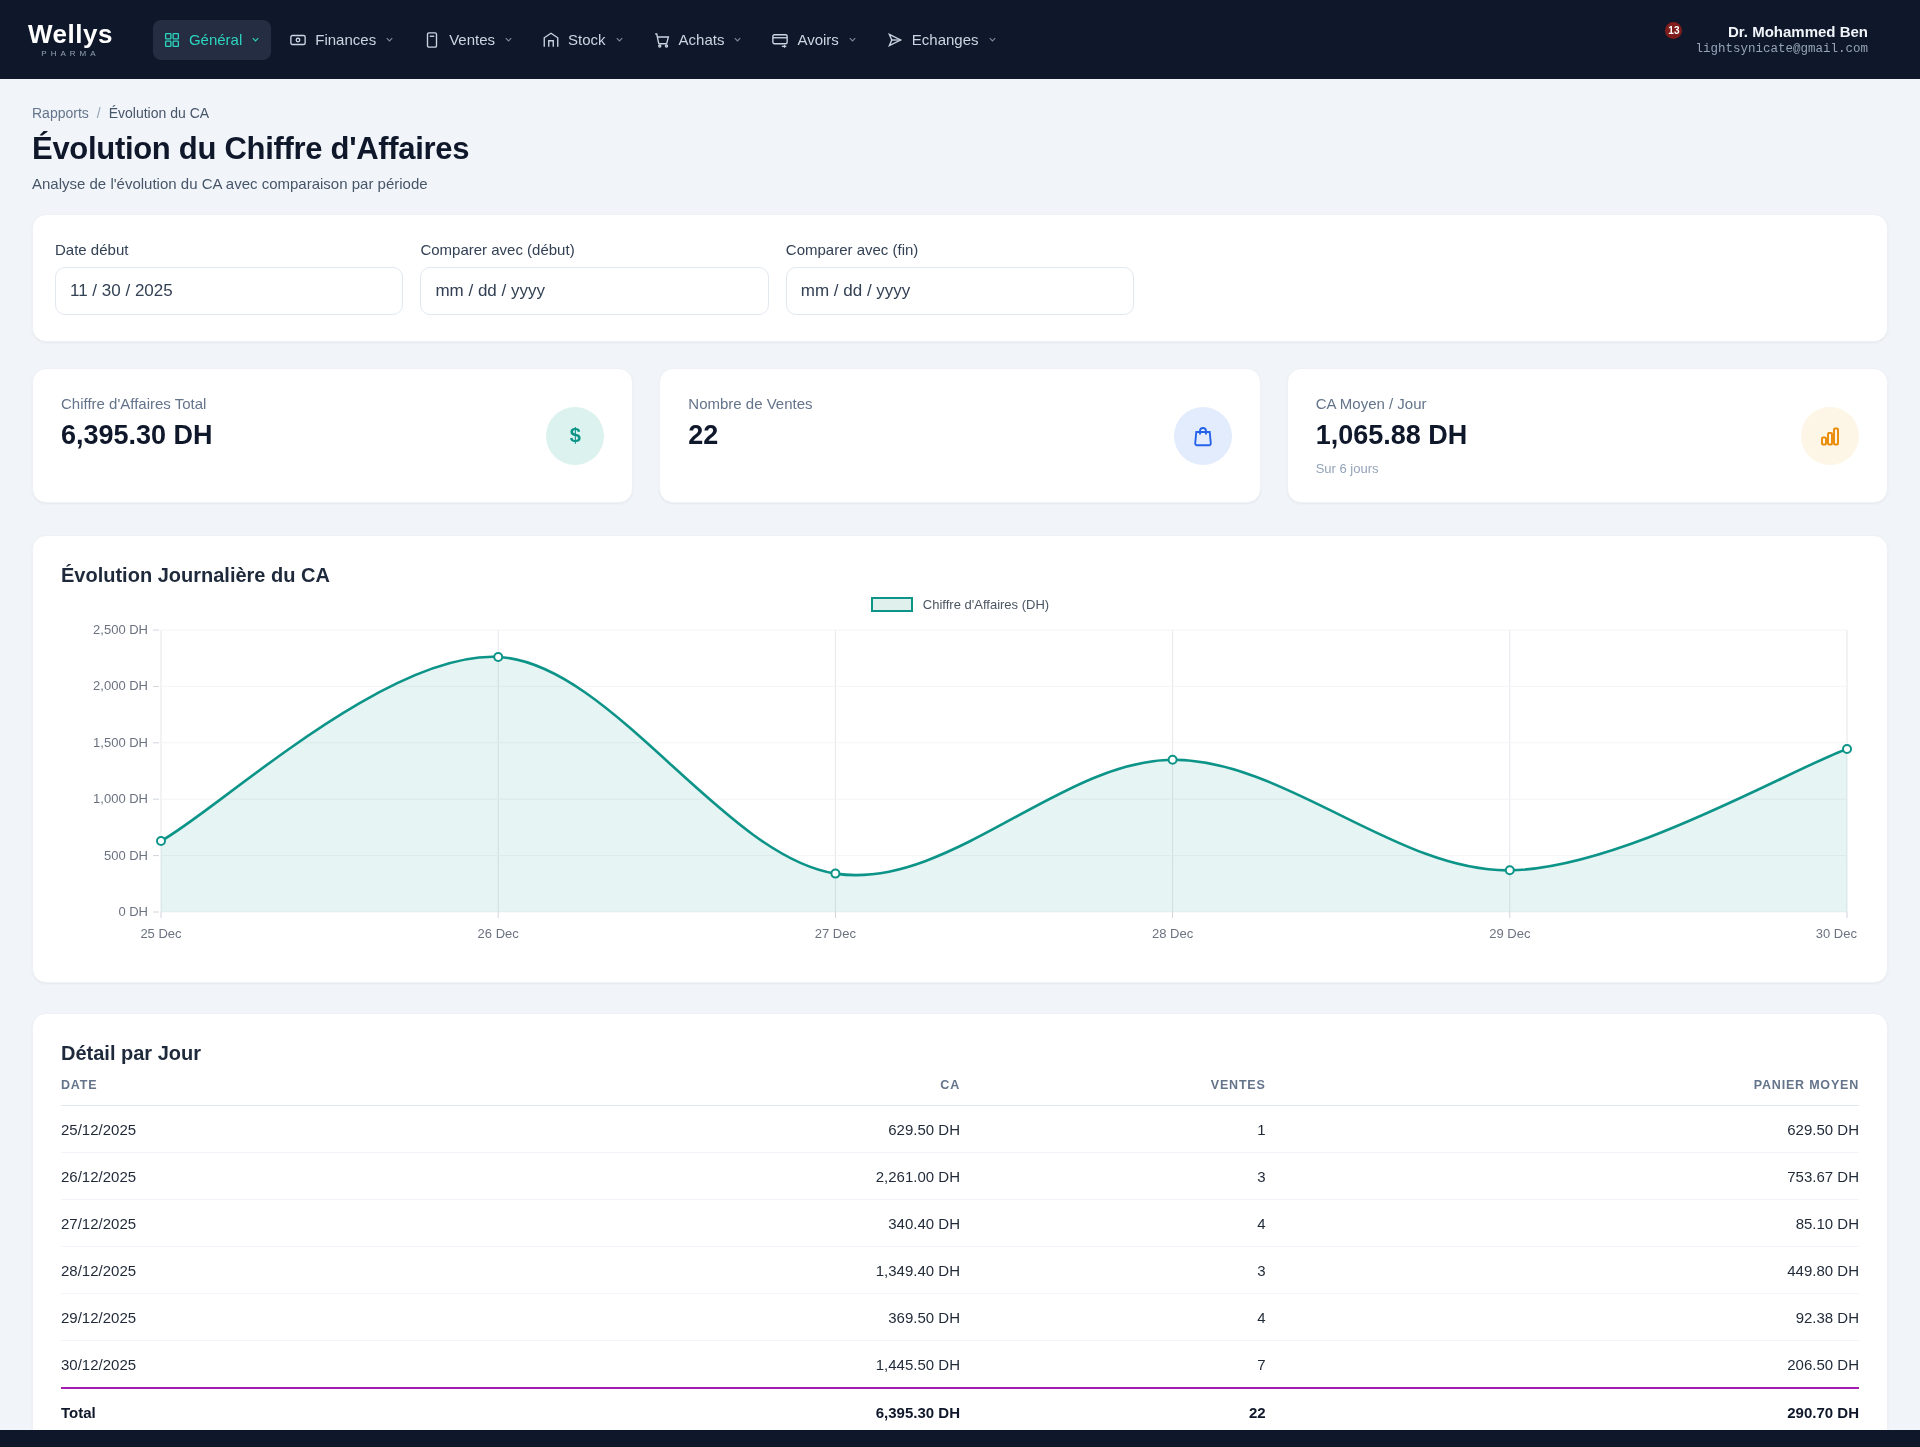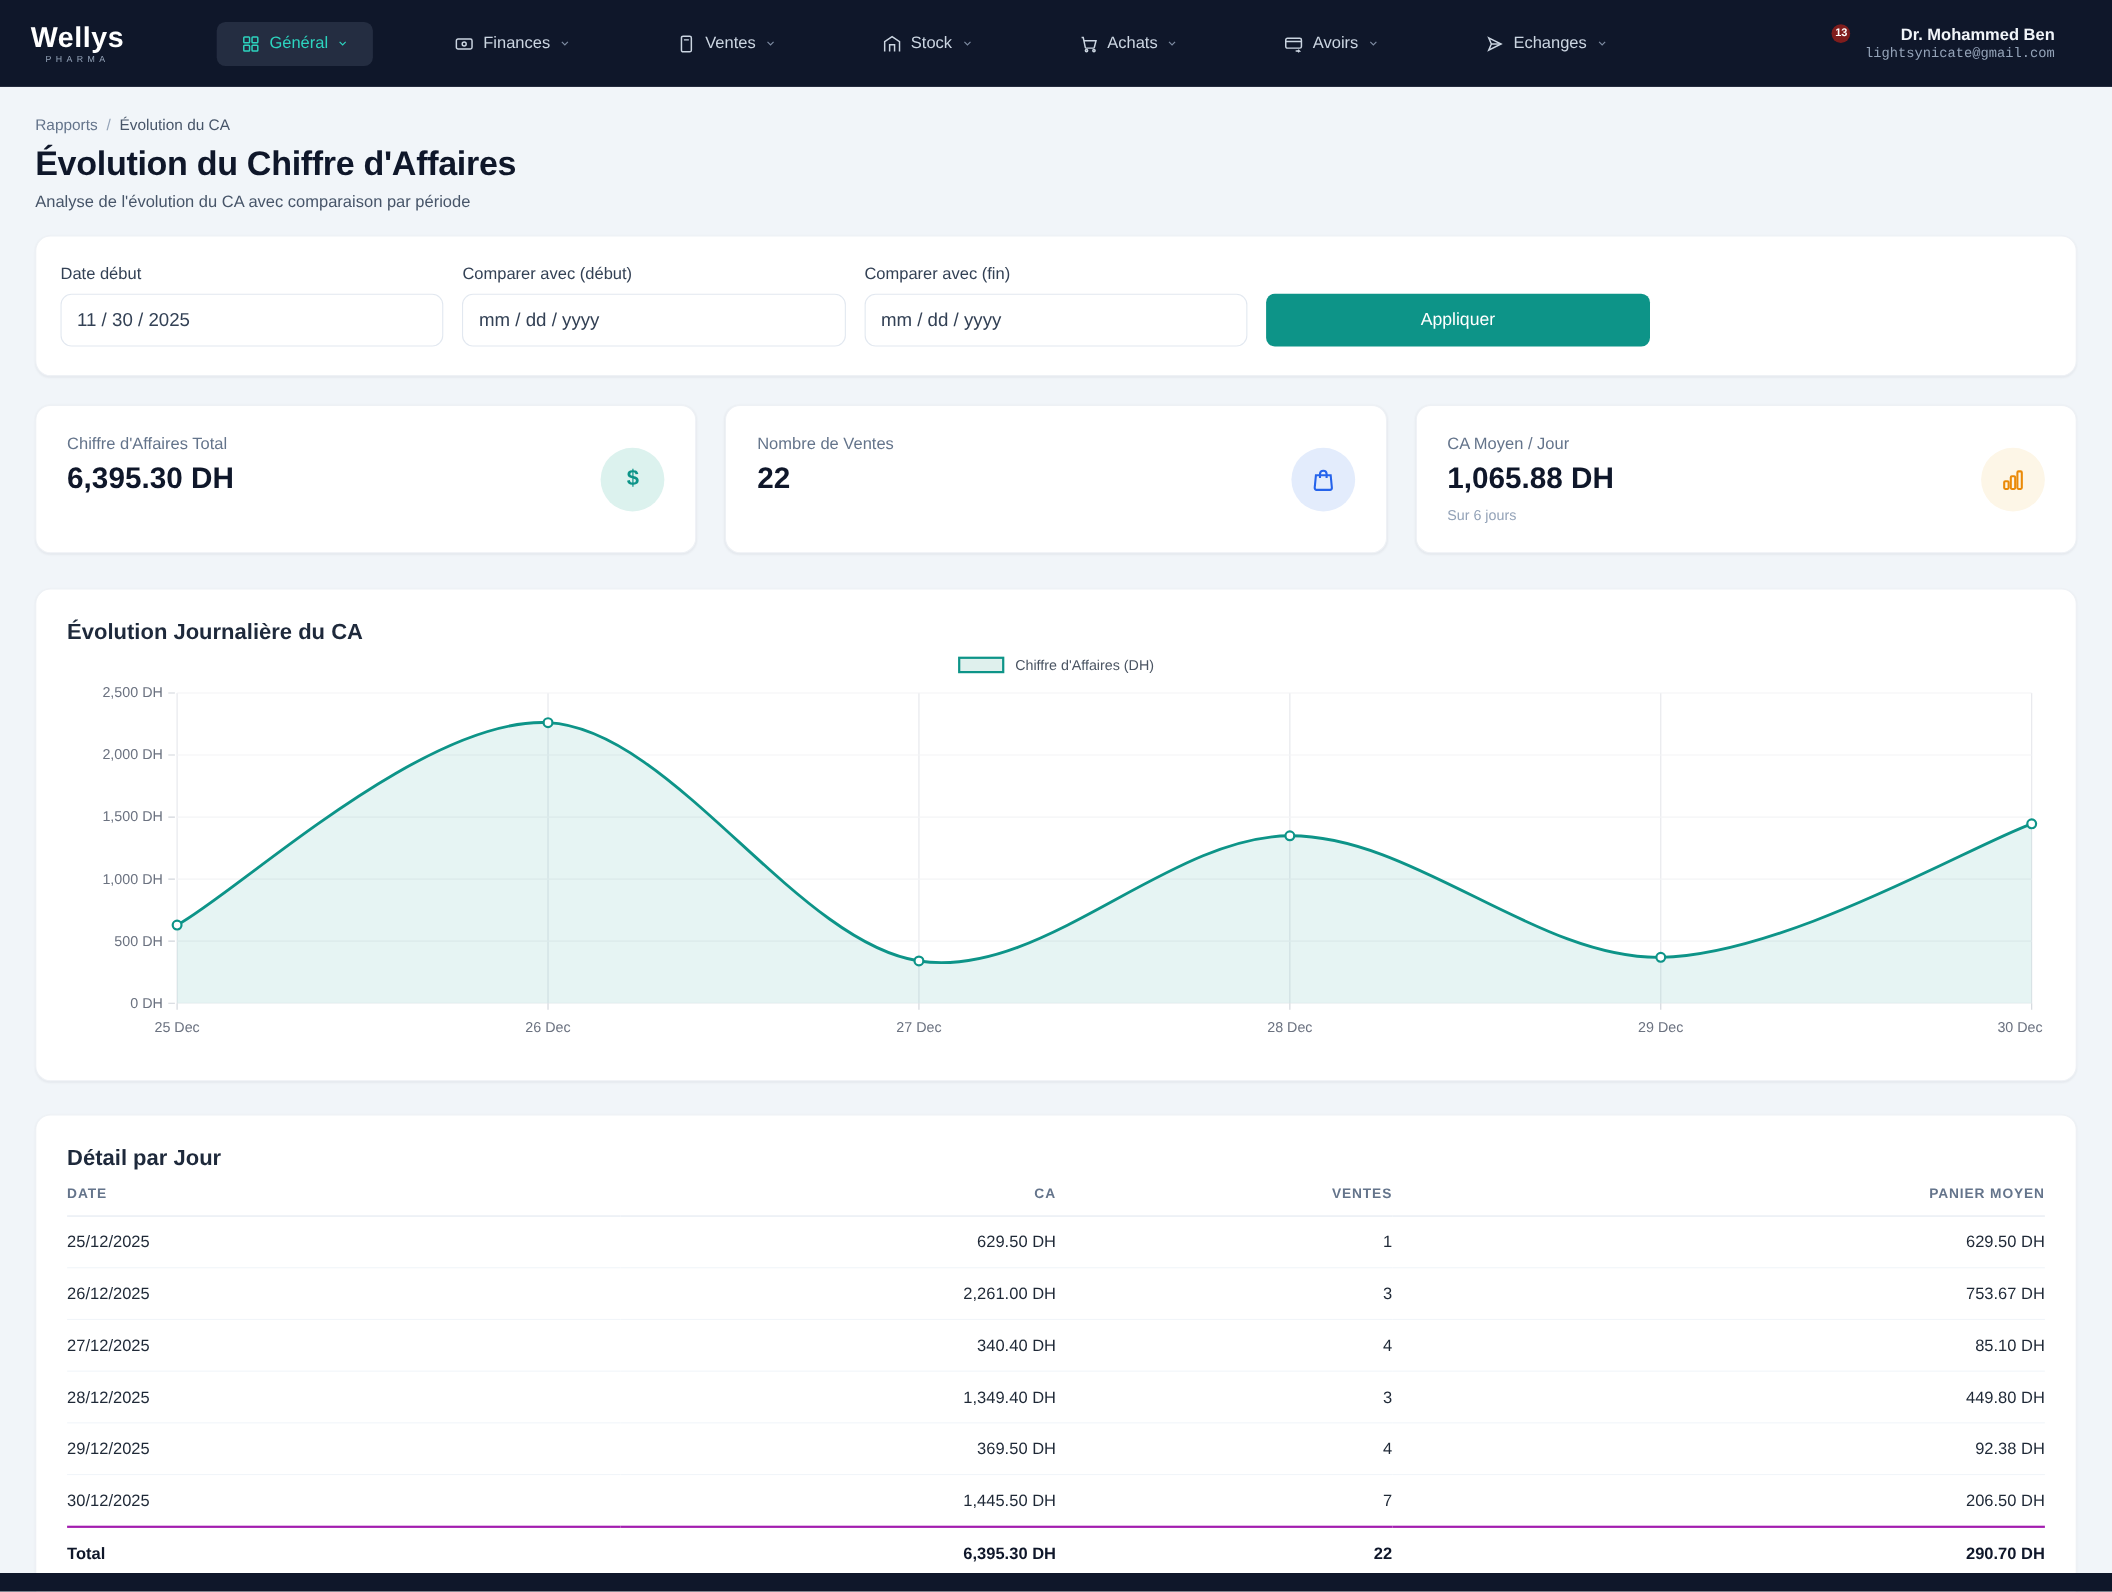--- a/index.html
+++ b/index.html
@@ -15,22 +15,22 @@
   
   .navbar {
     height:79px; background:#0f172a; display:flex; align-items:center;
     padding:0 28px; color:#cbd5e1;
   }
   .logo { margin-right:40px; text-align:center; line-height:1; cursor:pointer; }
   .logo-name { color:#ffffff; font-size:26px; font-weight:700; letter-spacing:.5px; }
   .logo-sub { color:#94a3b8; font-size:8px; letter-spacing:4px; margin-top:3px; }
   .nav-items { display:flex; align-items:center; gap:8px; flex:1; }
   .nav-item {
-    display:flex; align-items:center; gap:8px; padding:11px 22px;
-    border-radius:8px; font-size:15px; cursor:pointer; white-space:nowrap;margin-left:44px;
+    display:flex; align-items:center; gap:8px; padding:11px 10px;
+    border-radius:8px; font-size:15px; cursor:pointer; white-space:nowrap;
   }
   .nav-item svg { stroke:currentColor; }
   .nav-item .chev { color:#7c8aa0; }
   .nav-item.active { background:rgba(148,163,184,.16); color:#2dd4bf; }
   .nav-item.active .chev { color:#2dd4bf; }
   .nav-right { display:flex; align-items:center; gap:22px; }
   .bell-wrap { position:relative; cursor:pointer; color:#cbd5e1; }
   .badge {
     position:absolute; top:-7px; right:-9px; background:#7f1d1d; color:#fff;
     font-size:10px; font-weight:700; min-width:17px; height:17px; border-radius:9px;
@@ -296,21 +296,20 @@
         <span class="cal">
             <svg width="19" height="19" viewBox="0 0 24 24" fill="none" stroke-width="1.8">
               <rect x="4" y="5" width="16" height="16" rx="2"></rect>
               <line x1="4" y1="10" x2="20" y2="10"></line>
               <line x1="9" y1="3" x2="9" y2="7"></line>
               <line x1="15" y1="3" x2="15" y2="7"></line>
             </svg>
           </span>
       </div>
     </div>
-    <button class="apply-btn">Appliquer</button>
   </section>
 
   <section class="stats-row">
     <div class="card stat-card">
       <div>
         <div class="stat-label">Chiffre d'Affaires Total</div>
         <div class="stat-value">6,395.30 DH</div>
       </div>
       <div class="stat-icon icon-teal">
           <span>$</span>

